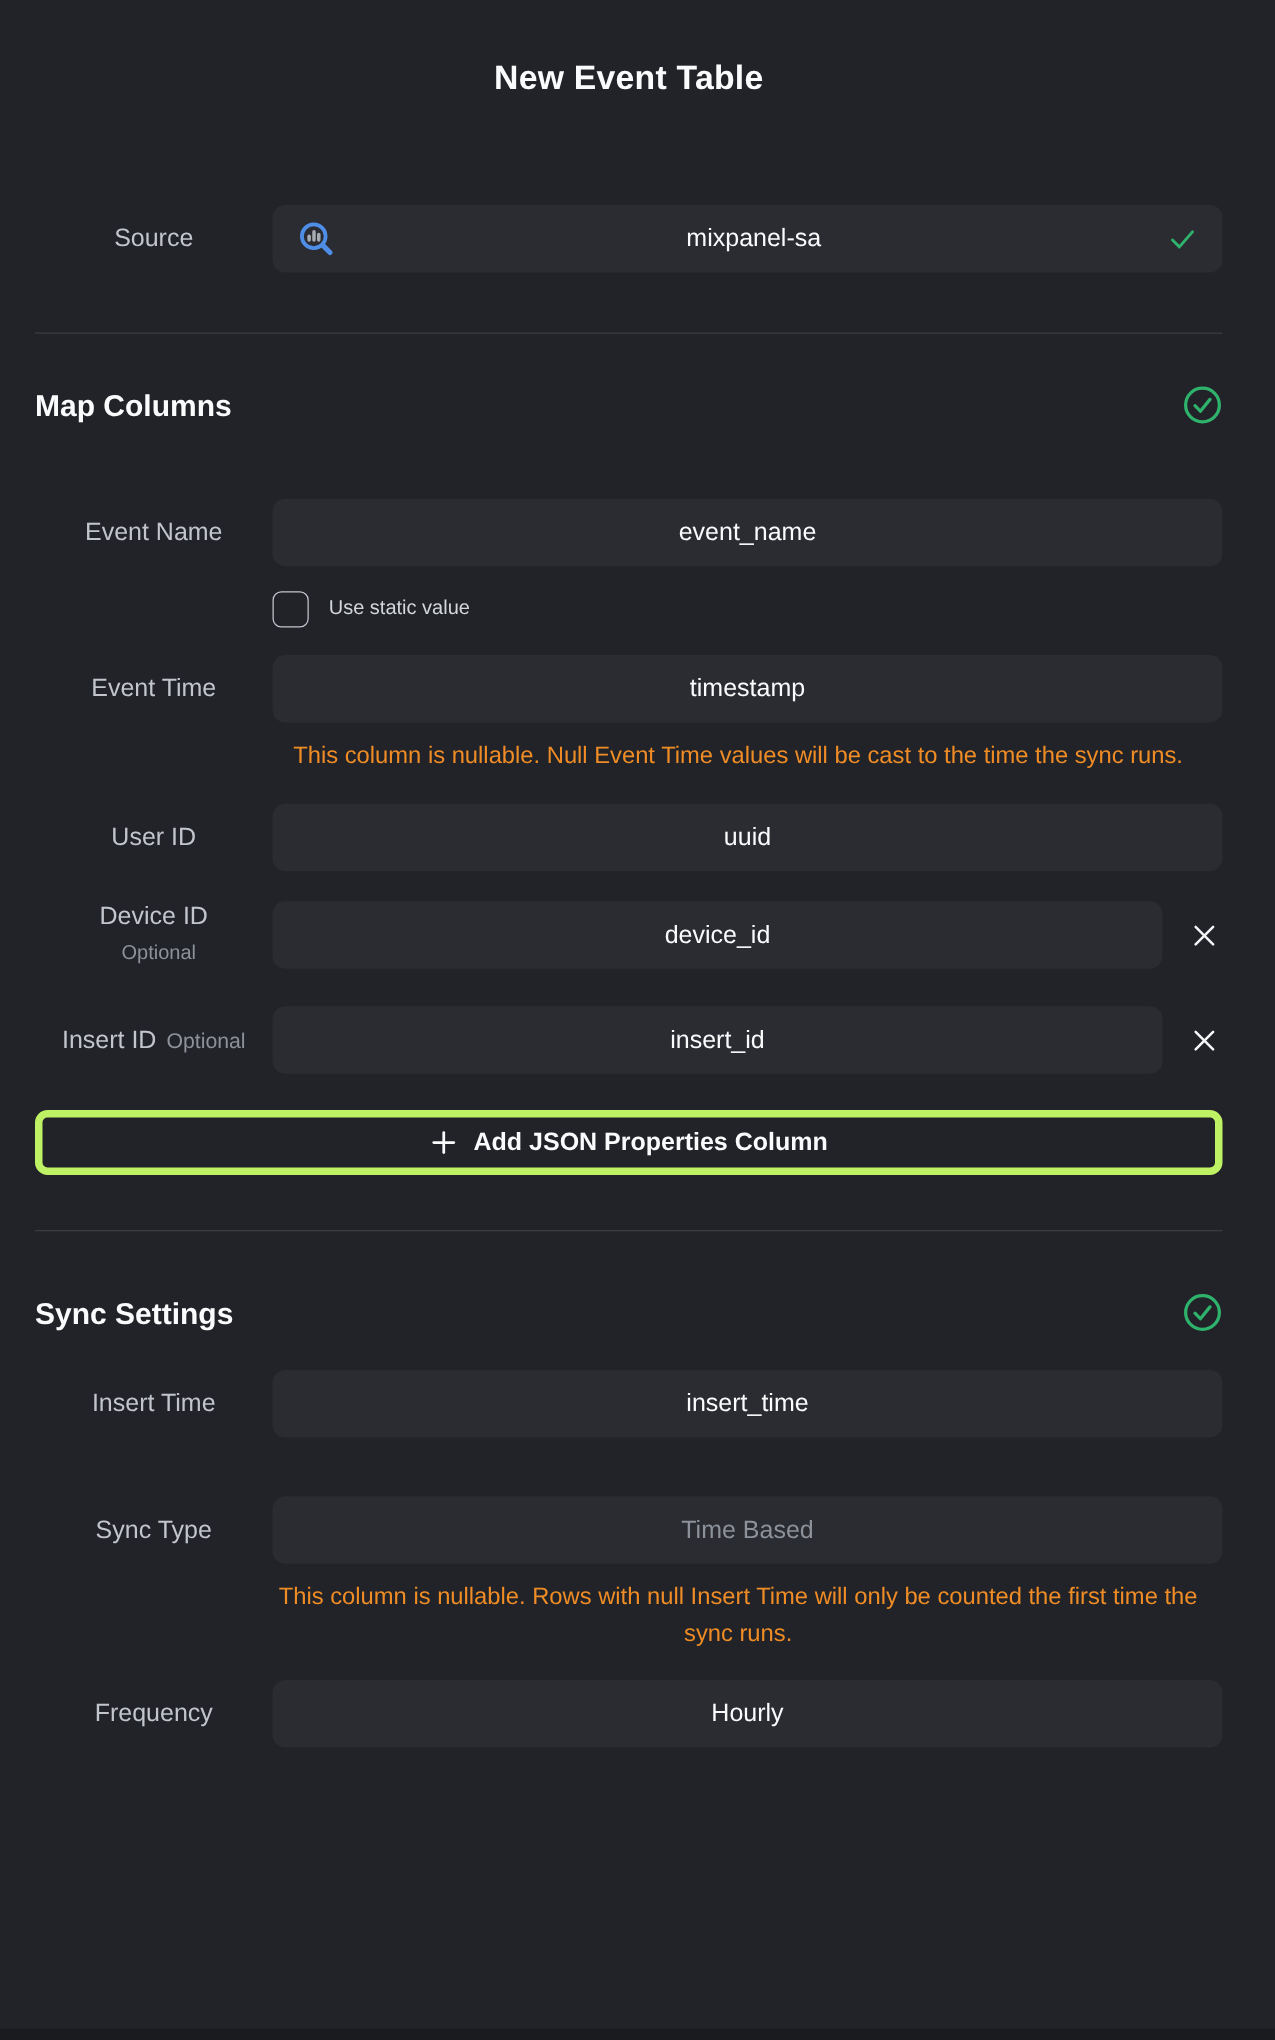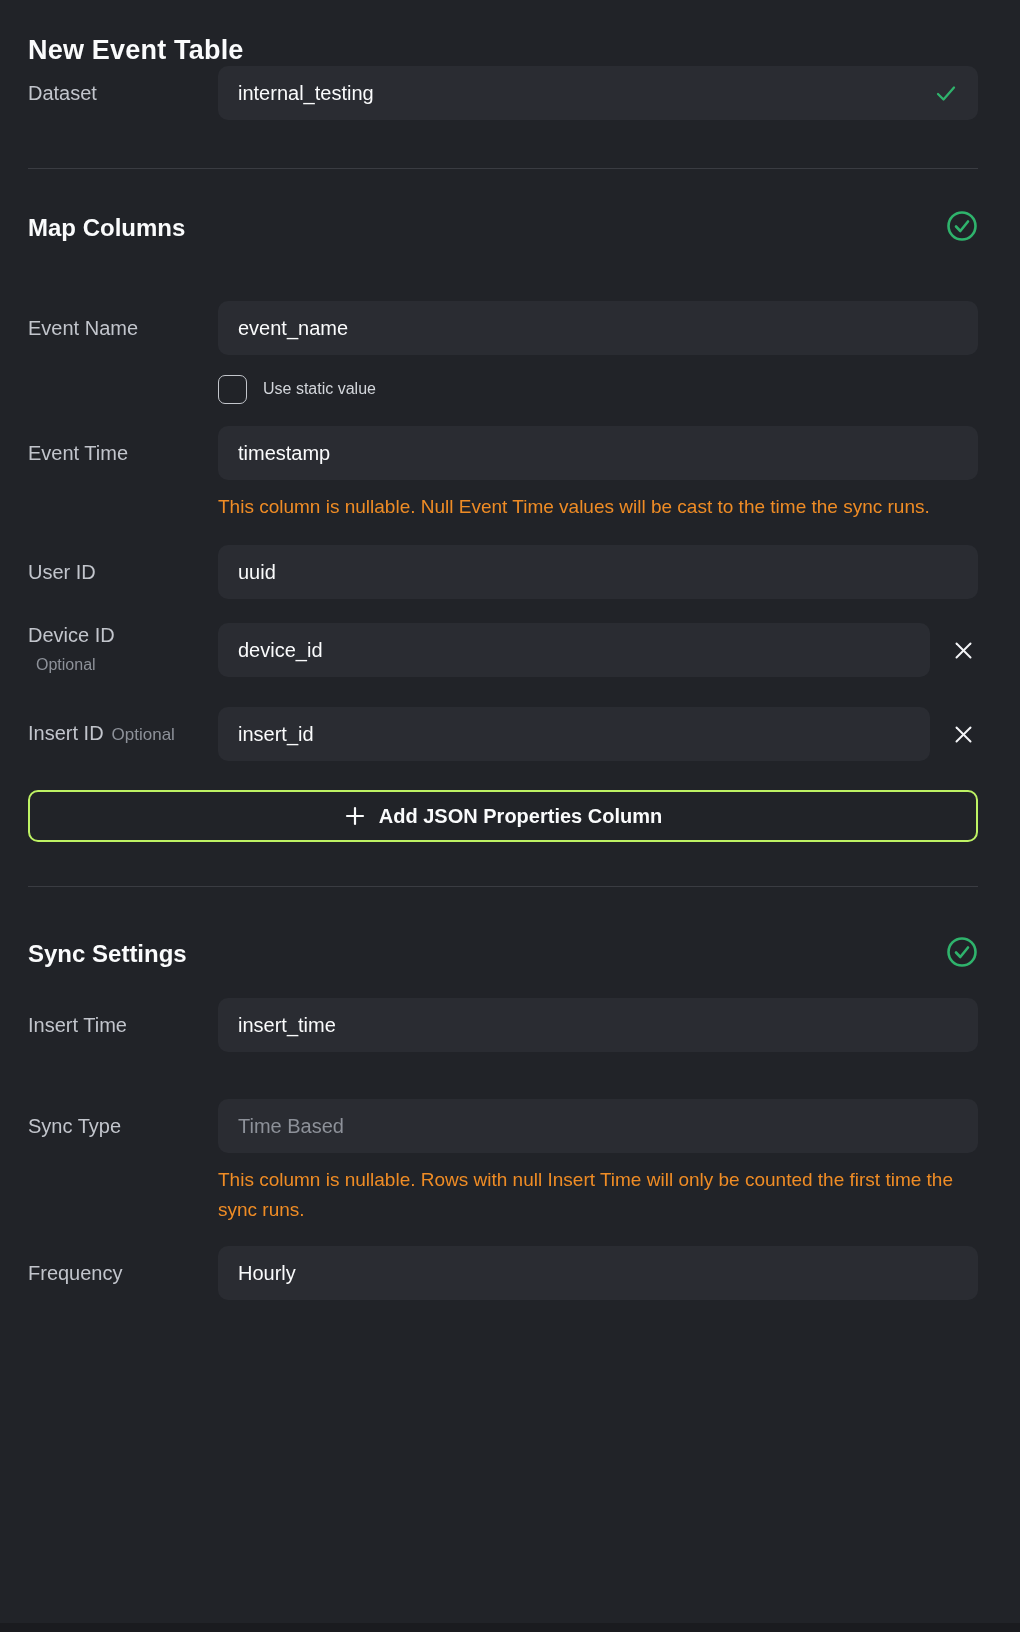--- a/index.html
+++ b/index.html
@@ -3,21 +3,21 @@
 <meta charset="utf-8">
 <style>
   * { margin: 0; padding: 0; box-sizing: border-box; }
   html, body { width: 1020px; height: 1632px; overflow: hidden; }
   body {
     background: #212328;
     font-family: "Liberation Sans", sans-serif;
     color: #f4f5f7;
     position: relative;
   }
-  .page { padding: 34px 42px 0 28px; }
+  .page { padding: 46px 42px 0 28px; text-align: center; }
 
   .page-title {
     font-size: 27px;
     font-weight: bold;
     color: #fafbfc;
     letter-spacing: 0.2px;
     height: 32px;
     line-height: 32px;
   }
 
@@ -134,21 +134,21 @@
     margin-top: 12px;
     max-width: 745px;
     font-size: 19px;
     line-height: 30px;
     color: #ef8c25;
   }
 
   .add-json-btn {
     margin-top: 29px;
     height: 52px;
-    border: 2px solid #bef264;
+    border: 6px solid #bef264;
     border-radius: 10px;
     background: transparent;
     display: flex;
     align-items: center;
     justify-content: center;
     gap: 13px;
     cursor: pointer;
     width: 100%;
   }
   .add-json-btn .btn-label {
@@ -166,32 +166,41 @@
     background: #1a1b1f;
   }
 </style>
 </head>
 <body>
 
 <div class="page">
 
   <div class="page-title">New Event Table</div>
 
-
-  <div class="form-row">
-    <div class="label-col">Dataset</div>
-    <div class="field">
-      <span class="field-value">internal_testing</span>
+  <div class="form-row section-start">
+    <div class="label-col">Source</div>
+    <div class="field">
+      <span class="leading-icon">
+        <svg width="30" height="30" viewBox="0 0 30 30">
+          <circle cx="13" cy="13" r="9.5" fill="none" stroke="#4e8ee7" stroke-width="3"></circle>
+          <line x1="20.5" y1="20.5" x2="26" y2="26" stroke="#4e8ee7" stroke-width="4" stroke-linecap="round"></line>
+          <line x1="9.3" y1="16" x2="9.3" y2="13" stroke="#a7abb2" stroke-width="2.8" stroke-linecap="round"></line>
+          <line x1="13.2" y1="16" x2="13.2" y2="9.4" stroke="#a7abb2" stroke-width="2.8" stroke-linecap="round"></line>
+          <line x1="17" y1="16" x2="17" y2="11.6" stroke="#a7abb2" stroke-width="2.8" stroke-linecap="round"></line>
+        </svg>
+      </span>
+      <span class="field-value">mixpanel-sa</span>
       <span class="trailing-check">
         <svg width="24" height="24" viewBox="0 0 24 24">
             <polyline points="4,13 9.5,18.5 20,6.5" fill="none" stroke="#2fb36c" stroke-width="2.3" stroke-linecap="round" stroke-linejoin="round"></polyline>
           </svg>
       </span>
     </div>
   </div>
+
 
 
   <div class="divider"></div>
 
   <div class="section-heading-row">
     <div class="section-heading">Map Columns</div>
     <span>
       <svg width="32" height="32" viewBox="0 0 32 32">
         <circle cx="16" cy="16" r="13.5" fill="none" stroke="#2fb36c" stroke-width="2.6"></circle>
         <polyline points="10,16.5 14.3,21 22,11.5" fill="none" stroke="#2fb36c" stroke-width="2.6" stroke-linecap="round" stroke-linejoin="round"></polyline>

